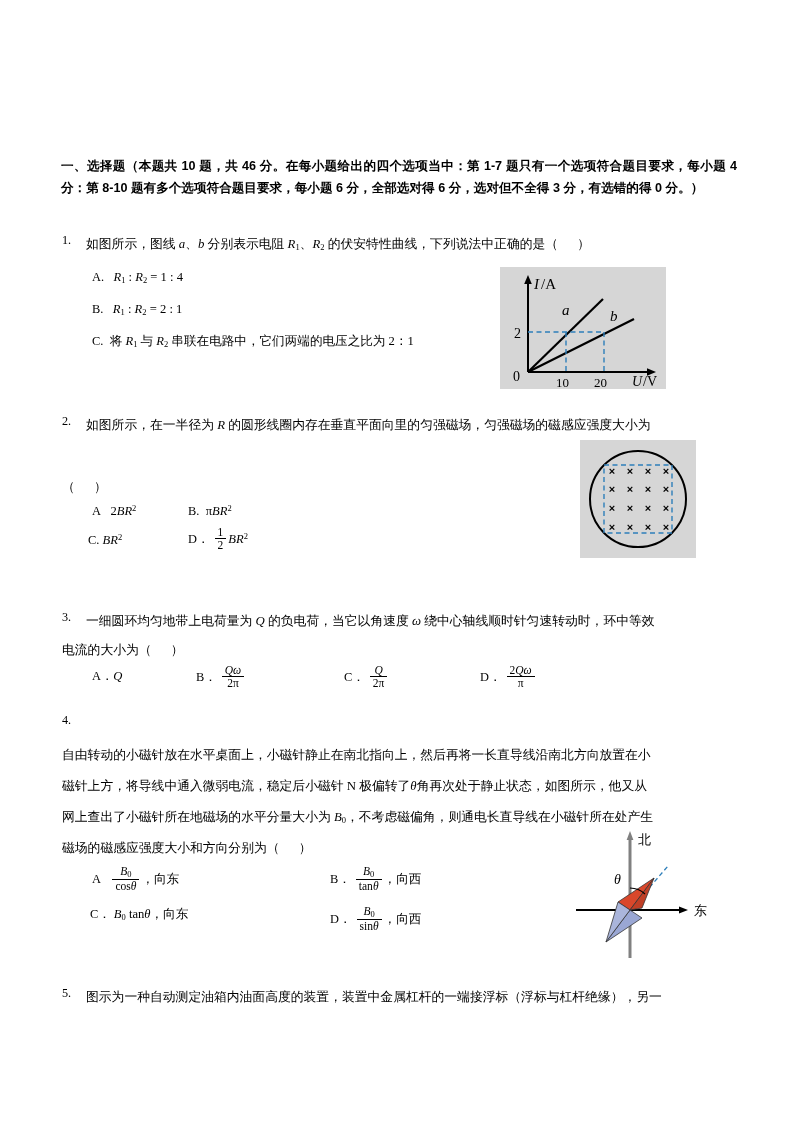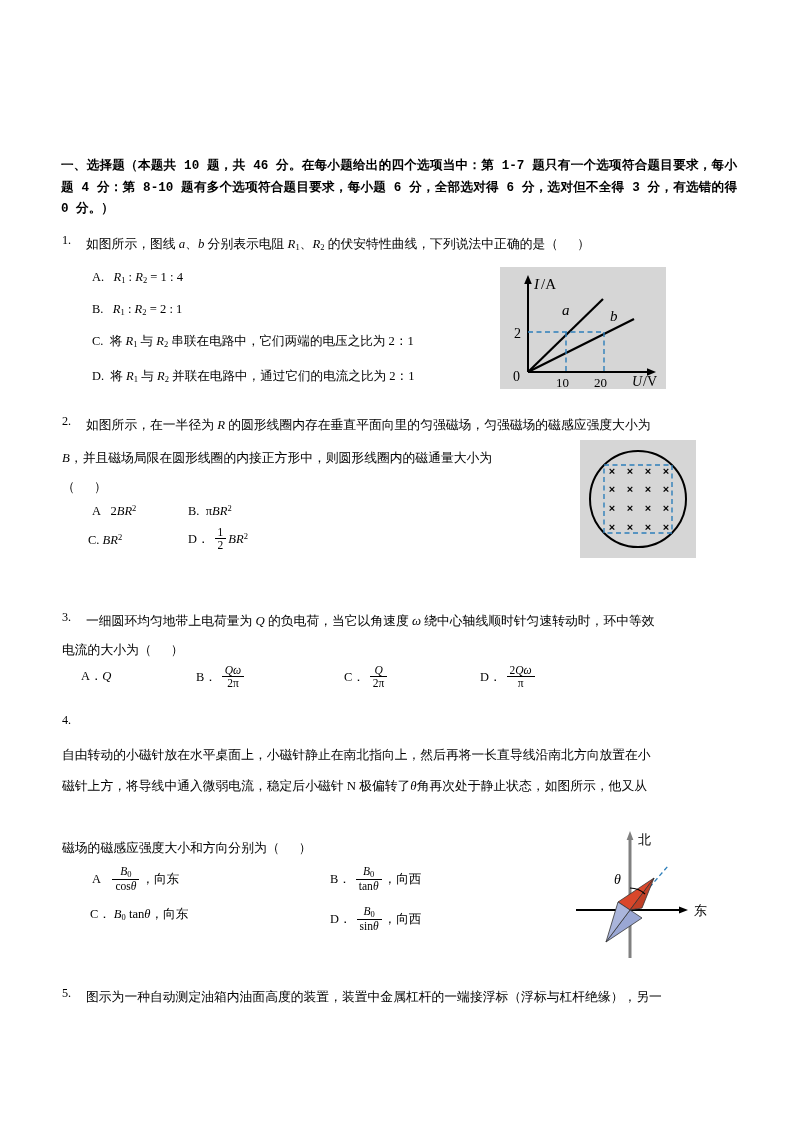--- a/index.html
+++ b/index.html
@@ -30,21 +30,21 @@
     font-family: "Liberation Sans", "DejaVu Sans", sans-serif;
     font-weight: bold;
     font-size: 17.5px;
     letter-spacing: 0.4px;
   }
   .instr {
     position: absolute;
     left: 61px;
     top: 156px;
     width: 676px;
-    font-family: Liberation Mono, monospace;
+    font-family: Liberation Sans, sans-serif;
     font-weight: bold;
     font-size: 12.6px;
     line-height: 21.5px;
     text-align: justify;
   }
   .qnum {
     position: absolute;
     font-size: 12.2px;
   }
   .qbody {
@@ -134,23 +134,20 @@
   </div>
 
   <div class="opt" style="left:92px; top:270px;text-align:right;">
     <span class="olab">A.</span>&nbsp;&nbsp;&nbsp;<i>R</i><span class="sub">1</span> : <i>R</i><span class="sub">2</span> = 1 : 4
   </div>
   <div class="opt" style="left:92px; top:302px;">
     <span class="olab">B.</span>&nbsp;&nbsp;&nbsp;<i>R</i><span class="sub">1</span> : <i>R</i><span class="sub">2</span> = 2 : 1
   </div>
   <div class="opt" style="left:92px; top:333px;">
     <span class="olab">C.</span>&nbsp;&nbsp;将 <i>R</i><span class="sub">1</span> 与 <i>R</i><span class="sub">2</span> 串联在电路中，它们两端的电压之比为 2：1
-  </div>
-  <div class="opt" style="left:92px; top:368px;">
-    <span class="olab">D.</span>&nbsp;&nbsp;将 <i>R</i><span class="sub">1</span> 与 <i>R</i><span class="sub">2</span> 并联在电路中，通过它们的电流之比为 2：1
   </div>
 
   <div class="fig-iv">
     <svg width="166" height="122" viewBox="0 0 166 122">
 
       <line x1="28" y1="105" x2="28" y2="14" stroke="#000" stroke-width="2"></line>
       <polygon points="28,8 24.2,17 31.8,17" fill="#000"></polygon>
 
       <line x1="28" y1="105" x2="150" y2="105" stroke="#000" stroke-width="2"></line>
       <polygon points="156,105 147,101.2 147,108.8" fill="#000"></polygon>
@@ -174,23 +171,20 @@
       <text x="56" y="120" font-family="Liberation Serif, serif" font-size="13">10</text>
       <text x="94" y="120" font-family="Liberation Serif, serif" font-size="13">20</text>
       <text x="62" y="48" font-family="Liberation Serif, serif" font-size="15" font-style="italic">a</text>
       <text x="110" y="54" font-family="Liberation Serif, serif" font-size="15" font-style="italic">b</text>
     </svg>
   </div>
 
   <div class="qnum" style="left:62px; top:414px;">2.</div>
   <div class="qbody" style="left:86px; top:412px; width:655px;">
     如图所示，在一半径为 <i>R</i> 的圆形线圈内存在垂直平面向里的匀强磁场，匀强磁场的磁感应强度大小为
-  </div>
-  <div class="qbody" style="left:62px; top:445px; width:500px;">
-    <i>B</i>，并且磁场局限在圆形线圈的内接正方形中，则圆形线圈内的磁通量大小为
   </div>
   <div class="qbody" style="left:62px; top:474px;">
     （&nbsp;&nbsp;&nbsp;&nbsp;&nbsp;&nbsp;）
   </div>
 
   <div class="opt" style="left:92px; top:503px;">
     <span class="olab">A</span>&nbsp;&nbsp;&nbsp;2<i>BR</i><span class="sup">2</span>
   </div>
   <div class="opt" style="left:188px; top:503px;">
     <span class="olab">B.</span>&nbsp;&nbsp;π<i>BR</i><span class="sup">2</span>
@@ -229,21 +223,21 @@
   </div>
 
   <div class="qnum" style="left:62px; top:610px;">3.</div>
   <div class="qbody" style="left:86px; top:608px; width:655px;">
     一细圆环均匀地带上电荷量为 <i>Q</i> 的负电荷，当它以角速度 <i>ω</i> 绕中心轴线顺时针匀速转动时，环中等效
   </div>
   <div class="qbody" style="left:62px; top:637px;">
     电流的大小为（&nbsp;&nbsp;&nbsp;&nbsp;&nbsp;&nbsp;）
   </div>
 
-  <div class="opt" style="left:81px; top:668px;">
+  <div class="opt" style="left:92px; top:668px;">
     <span class="olab">A．</span><i>Q</i>
   </div>
   <div class="opt" style="left:196px; top:665px;">
     <span class="olab">B．</span>
     <span class="frac"><span class="num"><i>Qω</i></span><span class="den">2π</span></span>
   </div>
   <div class="opt" style="left:344px; top:665px;">
     <span class="olab">C．</span>
     <span class="frac"><span class="num"><i>Q</i></span><span class="den">2π</span></span>
   </div>
@@ -251,20 +245,23 @@
     <span class="olab">D．</span>
     <span class="frac"><span class="num">2<i>Qω</i></span><span class="den">π</span></span>
   </div>
 
   <div class="qnum" style="left:62px; top:713px;">4.</div>
   <div class="qbody" style="left:62px; top:773px; width:680px;">
     磁针上方，将导线中通入微弱电流，稳定后小磁针 N 极偏转了<i>θ</i>角再次处于静止状态，如图所示，他又从
   </div>
   <div class="qbody" style="left:62px; top:742px; width:680px;">
     自由转动的小磁针放在水平桌面上，小磁针静止在南北指向上，然后再将一长直导线沿南北方向放置在小
+  </div>
+  <div class="qbody" style="left:62px; top:804px; width:680px;">
+    网上查出了小磁针所在地磁场的水平分量大小为 <i>B</i><span class="sub">0</span>，不考虑磁偏角，则通电长直导线在小磁针所在处产生
   </div>
   <div class="qbody" style="left:62px; top:835px; width:560px;">
     磁场的磁感应强度大小和方向分别为（&nbsp;&nbsp;&nbsp;&nbsp;&nbsp;&nbsp;）
   </div>
 
   <div class="opt" style="left:92px; top:866px;">
     <span class="olab">A</span>&nbsp;&nbsp;
     <span class="frac"><span class="num"><i>B</i><span class="sub">0</span></span><span class="den">cos<i>θ</i></span></span>，向东
   </div>
   <div class="opt" style="left:330px; top:866px;">

